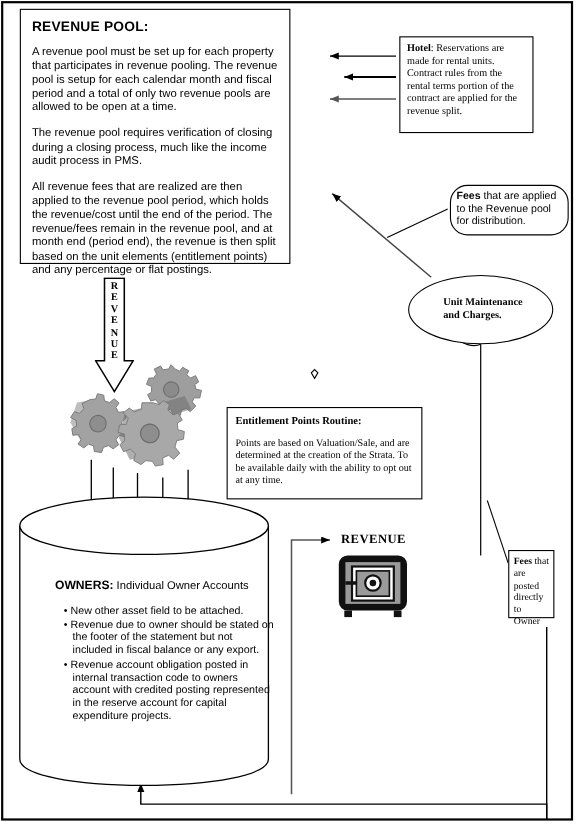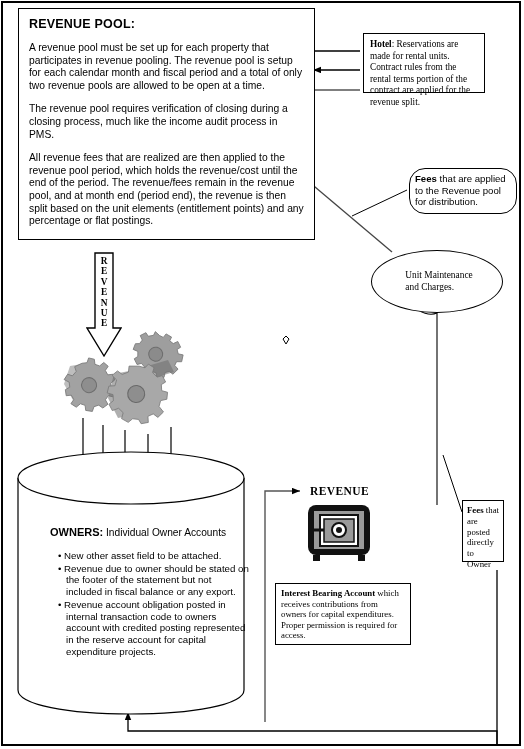--- a/index.html
+++ b/index.html
@@ -9,37 +9,37 @@
   .frame{position:absolute;left:1px;top:1px;width:520px;height:745px;
          border:2px solid #000;box-sizing:border-box;}
   .box{position:absolute;border:1px solid #000;background:#fff;box-sizing:border-box;}
   .sans{font-family:"Liberation Sans",sans-serif;}
   .serif{font-family:"Liberation Serif",serif;}
   .b{font-weight:bold;}
   svg.ov{position:absolute;left:0;top:0;width:524px;height:749px;
          pointer-events:none;overflow:visible;}
 
   
-  #revenue-pool-box{left:18px;top:8px;width:297px;height:232px;padding:8px 10px;}
+  #revenue-pool-box{left:18px;top:8px;width:246px;height:232px;padding:8px 10px;}
   #revenue-pool-box .title{font-size:12.5px;font-weight:bold;letter-spacing:.2px;}
   #revenue-pool-box p{margin:11px 0 0 0;font-size:10.3px;line-height:12.6px;}
 
   
-  #hotel-box{left:363px;top:33px;width:122px;height:60px;padding:5px 6px;}
+  #hotel-box{left:363px;top:33px;width:122px;height:88px;padding:5px 6px;}
   #hotel-box .t{font-size:9.3px;line-height:11.6px;}
 
   
   #fees-applied-box{left:409px;top:168px;width:108px;height:46px;padding:4px 5px;border-radius:16px;}
   #fees-applied-box .t{font-size:9.6px;line-height:11.6px;}
 
   
   #unit-maintenance-oval{position:absolute;left:371px;top:250px;width:132px;height:63px;
       border:1px solid #000;border-radius:50%;background:#fff;box-sizing:border-box;
       display:flex;align-items:center;justify-content:center;}
-  #unit-maintenance-oval .t{font-size:9.4px;line-height:11.4px;font-weight:normal;
+  #unit-maintenance-oval .t{font-size:9.4px;line-height:11.4px;font-weight:bold;
       text-align:left;padding-left:10px;padding-right:6px;}
 
   
   #contracts-stack{position:absolute;left:240px;top:272px;width:96px;height:62px;}
   #contracts-stack .lbl{position:absolute;left:12px;top:20px;font-size:10.6px;
       font-weight:bold;}
 
   
   #entitlement-box{left:206px;top:370px;width:178px;height:84px;padding:6px 7px;}
   #entitlement-box .h{font-size:9.6px;font-weight:bold;}
@@ -147,20 +147,24 @@
   </div>
 
   <div id="unit-maintenance-oval" class="serif">
     <div class="t">
       <div>Unit Maintenance</div>
       <div>and Charges.</div>
     </div>
   </div>
 
 
+  <div class="box serif" id="entitlement-box">
+    <div class="h">Entitlement Points Routine:</div>
+    <div class="t">Points are based on Valuation/Sale, and are determined at the creation of the Strata. To be available daily with the ability to opt out at any time.</div>
+  </div>
 
   <div id="revenue-arrow">
     <svg width="36" height="106" viewBox="0 0 36 106">
       <path d="M9,1 L27,1 L27,76 L35,76 L18,104 L1,76 L9,76 z" fill="#fff" stroke="#000" stroke-width="1.4"></path>
     </svg>
     <div class="vtext serif">
         <div>R</div>
         <div>E</div>
         <div>V</div>
         <div>E</div>
@@ -229,21 +233,18 @@
       <rect x="15" y="13" width="38" height="31" fill="#fff" stroke="#111" stroke-width="2"></rect>
       <rect x="19" y="17" width="30" height="23" fill="#9a9a9a" stroke="#111" stroke-width="1.5"></rect>
       <circle cx="34" cy="28" r="7" fill="#fff" stroke="#111" stroke-width="2"></circle>
       <circle cx="34" cy="28" r="3" fill="#111"></circle>
       <line x1="9" y1="28" x2="19" y2="28" stroke="#111" stroke-width="3"></line>
       <rect x="8" y="53" width="7" height="6" fill="#111"></rect>
       <rect x="53" y="53" width="7" height="6" fill="#111"></rect>
     </svg>
   </div>
 
-  <div class="box serif" id="interest-box">
-    <div class="t"><span class="b">Interest Bearing Account</span><span> which receives contributions from owners for capital expenditures. Proper permission is required for access.</span></div>
-  </div>
 
   <div class="box serif" id="fees-owner-box">
     <div class="t"><span class="b">Fees</span><span> that are posted directly to Owner</span></div>
   </div>
 
 </div>
 
 </body></html>

